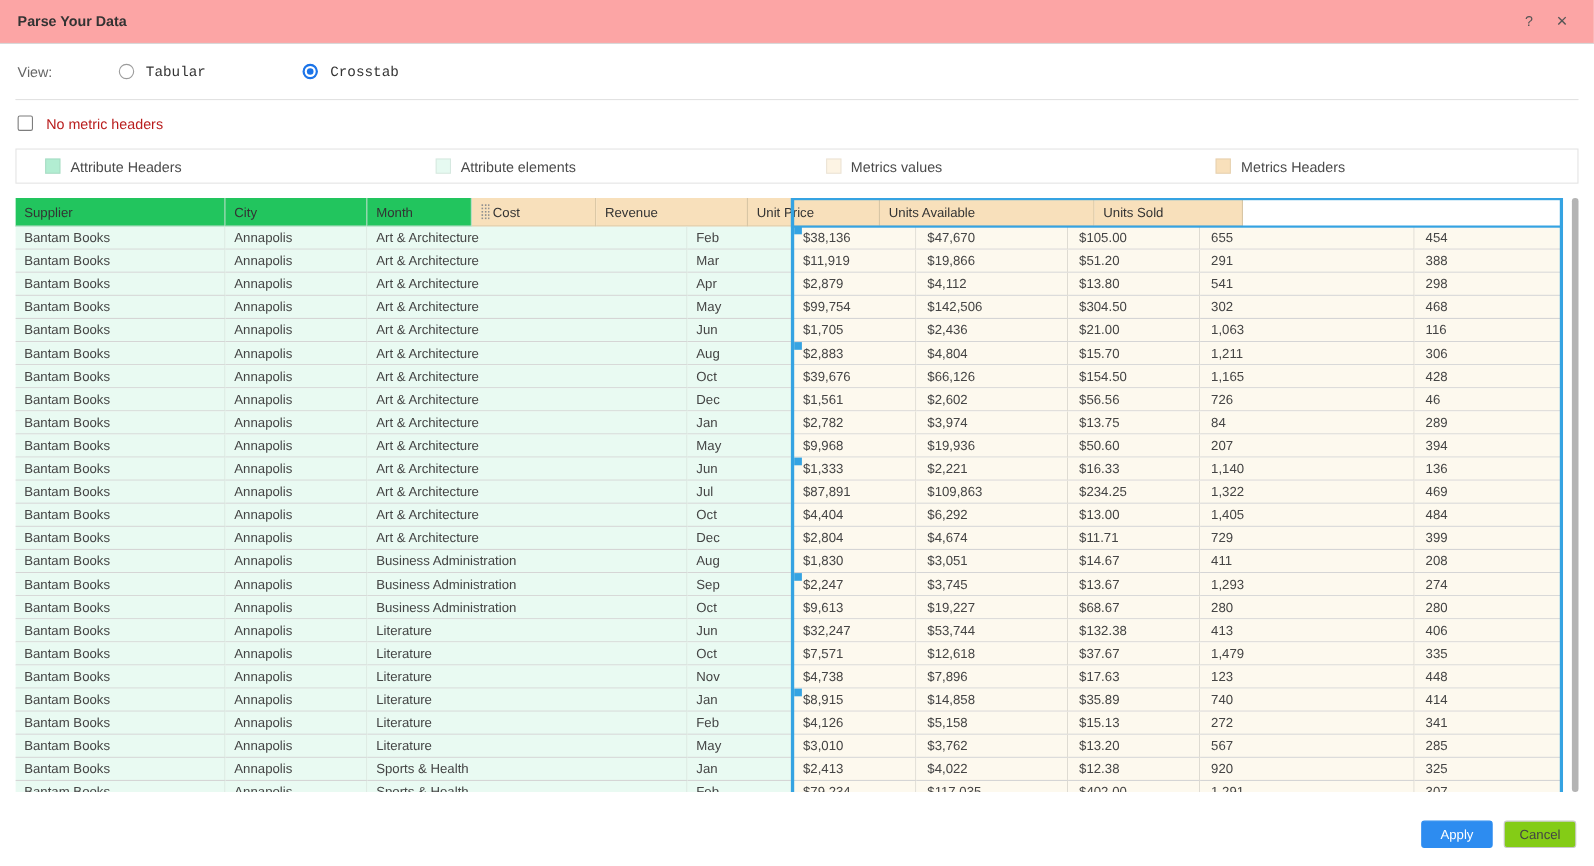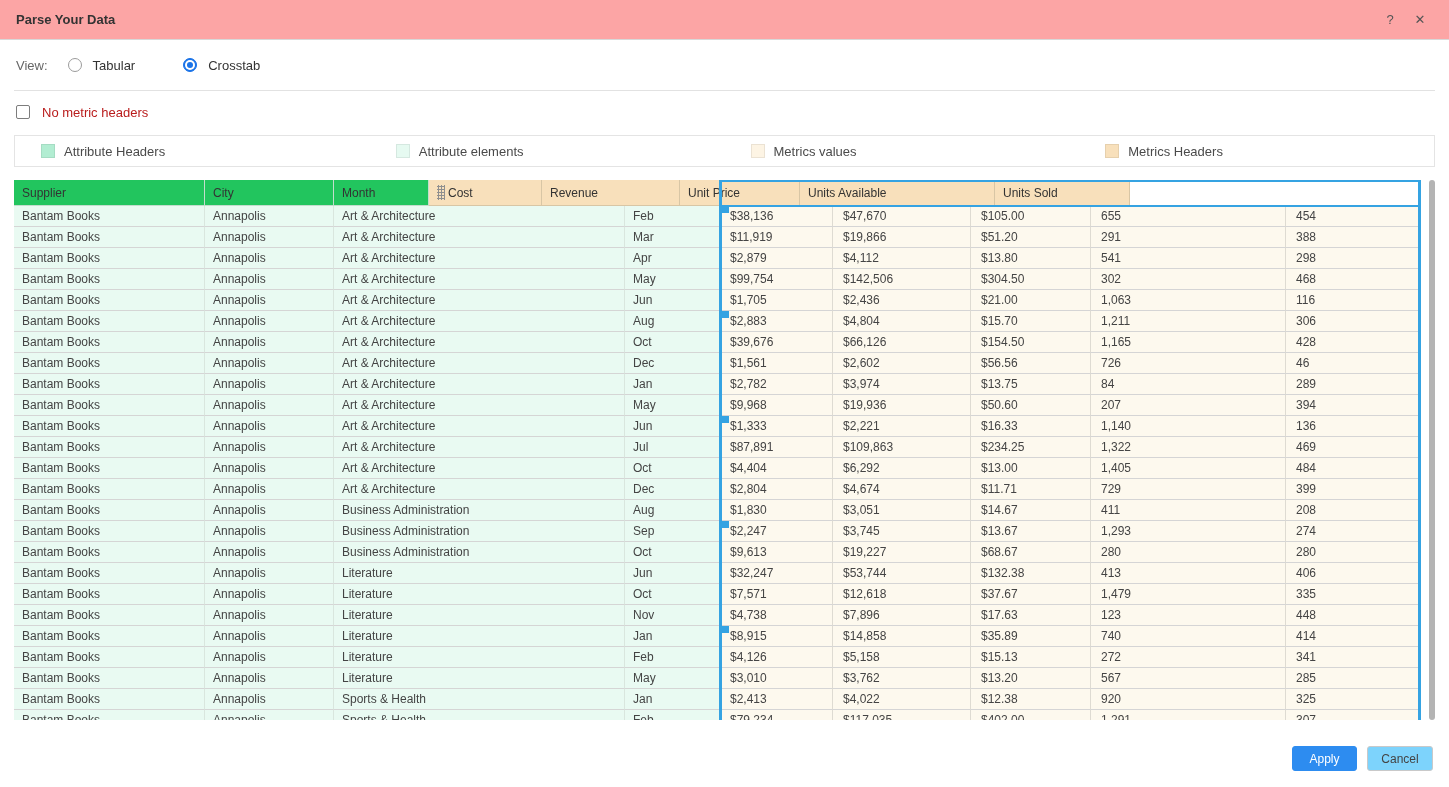--- a/index.html
+++ b/index.html
@@ -7,23 +7,23 @@
     font-family:"Liberation Sans", sans-serif; color:#333; }
 
   
   .titlebar { height:40px; background:#fca5a5; border-bottom:1px solid #d8d8d8;
     display:flex; align-items:center; padding:0 22px 0 16px; }
   .titlebar .title { font-size:13px; font-weight:bold; color:#333; }
   .titlebar .spacer { flex:1; }
   .tb-icon { font-size:13px; color:#555; margin-left:16px; cursor:pointer; width:14px; text-align:center; }
 
   
-  .view-row { display:flex; align-items:center; padding:0 16px; margin-top:10px; height:30px; }
+  .view-row { display:flex; align-items:center; padding:0 16px; margin-top:10px; height:30px;gap:40px; }
   .view-label { font-size:13px; color:#666; margin-right:20px; }
-  .radio-opt { display:flex; align-items:center; margin-right:48px; cursor:pointer; }
+  .radio-opt { display:flex; align-items:center; margin-right:48px; cursor:pointer;font-family:Liberation Mono, monospace; }
   .radio { width:14px; height:14px; border-radius:50%; border:1px solid #9b9b9b; background:#fff; margin-right:11px; position:relative; }
   .radio.checked { border-color:#1a73e8; background:#1a73e8; }
   .radio.checked::after { content:""; position:absolute; left:3px; top:3px; width:6px; height:6px;
     border-radius:50%; background:#1a73e8; box-shadow:0 0 0 2px #fff; }
   .radio-text { font-size:13px; color:#333; }
 
   .divider { margin:10px 14px 0 14px; border-top:1px solid #e2e2e2; }
 
   
   .check-row { display:flex; align-items:center; padding:0 16px; margin-top:11px; height:20px; }
@@ -62,21 +62,21 @@
   .sel-right { position:absolute; left:1404px; top:0; width:3px; height:540px; background:#35a3e2; z-index:2; pointer-events:none; }
   .sel-header-box { position:absolute; left:705px; top:0; width:702px; height:27px;
     border:2px solid #35a3e2; z-index:2; pointer-events:none; }
 
   .vscroll { position:absolute; left:1415px; top:0; width:6px; height:540px; background:#b4b4b4; border-radius:3px; cursor:pointer; }
 
   
   .footer { position:absolute; right:16px; bottom:16px; display:flex; }
   .btn { height:25px; border-radius:3px; font-size:12px; font-family:"Liberation Sans",sans-serif; cursor:pointer; }
   .btn-apply { width:65px; background:#2d8cf0; border:1px solid #2d8cf0; color:#fff; }
-  .btn-cancel { width:66px; background:#7dd3fc; border:1px solid #c9c9c9; color:#444; margin-left:10px; }
+  .btn-cancel { width:66px; background:#84cc16; border:1px solid #c9c9c9; color:#444; margin-left:10px; }
 </style>
 </head>
 <body>
 
 <div class="titlebar">
   <span class="title">Parse Your Data</span>
   <span class="spacer"></span>
   <span class="tb-icon">?</span>
   <span class="tb-icon">✕</span>
 </div>

